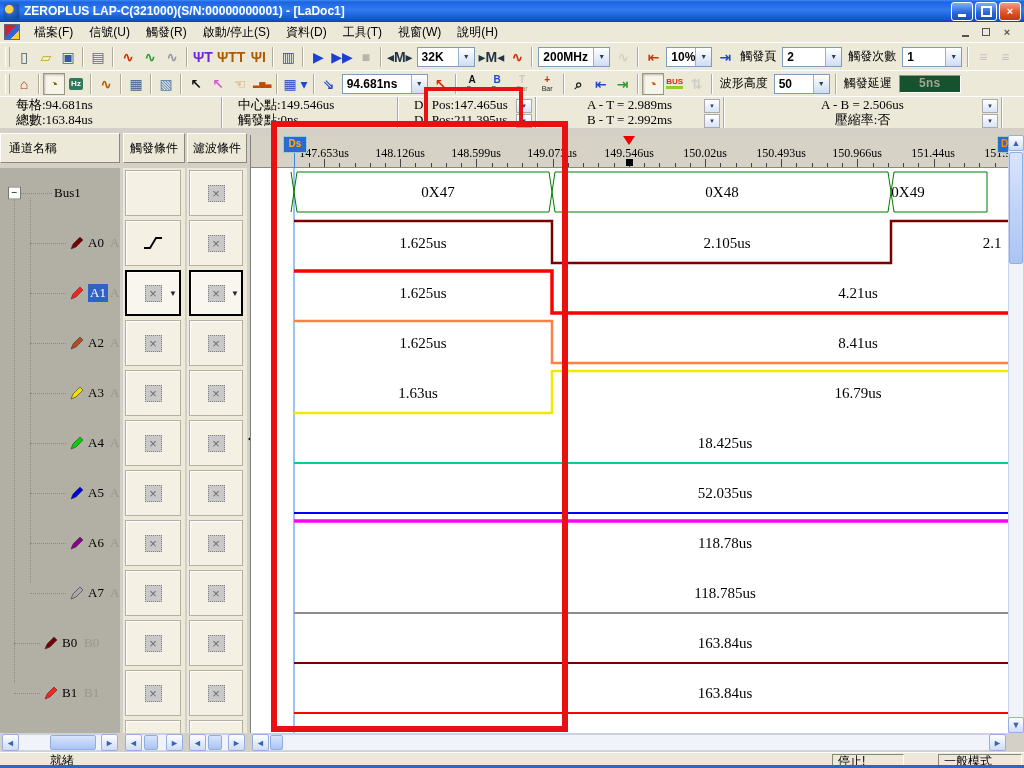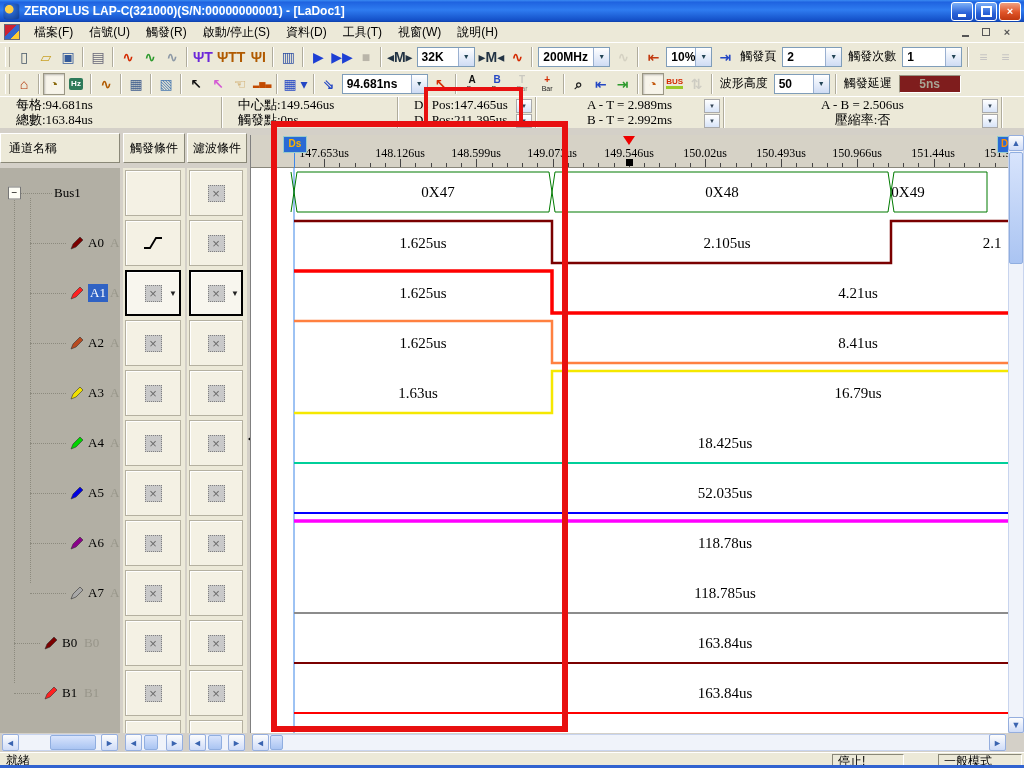--- a/index.html
+++ b/index.html
@@ -36,22 +36,22 @@
   .tb-icon .g{font-size:14px;font-weight:bold;line-height:1;white-space:nowrap;}
   .tb-icon .g.sm{font-size:8px;}
   .tb-icon .g.badge{padding:2px 2px;border-radius:2px;}
   .tb-icon.pressed{border:1px solid #9a9684;background:#f7f4ea;box-shadow:inset 1px 1px 2px rgba(0,0,0,.25);}
   .tb-icon.dis{opacity:.45;}
   .tb-label{margin:0 4px;white-space:nowrap;}
   .combo{height:20px;background:#fff;border:1px solid #7f9db9;display:flex;align-items:center;margin:10px 2px;box-sizing:border-box;}
   .combo-v{padding-left:4px;flex:1;font-weight:bold;white-space:nowrap;overflow:hidden;}
   .combo-dd{width:15px;align-self:stretch;background:linear-gradient(180deg,#fff,#cfdcf4);border-left:1px solid #9ab0d0;
     display:flex;align-items:center;justify-content:center;font-size:7px;color:#245;}
-  .tb-box{height:18px;border:1px solid;border-color:#9a9684 #fff #fff #9a9684;background:#7f1d1d;color:#a8a494;font-weight:bold;
-    display:flex;align-items:center;justify-content:center;box-sizing:border-box;margin:0 3px;}
+  .tb-box{height:18px;border:1px solid;border-color:#9a9684 #fff #fff #9a9684;background:#14532d;color:#a8a494;font-weight:bold;
+    display:flex;align-items:center;justify-content:center;box-sizing:border-box;margin:0 3px;font-family:Liberation Mono, monospace;}
   .tb-bar{width:25px;height:22px;display:flex;flex-direction:column;align-items:center;justify-content:center;line-height:1;}
   .tb-bar.dis{opacity:.5;}
   .bar-letter{font-size:10px;font-weight:bold;}
   .bar-word{font-size:7px;color:#222;}
   
   #infobar{position:absolute;left:0;top:96px;width:1024px;height:32px;background:#ece9d8;display:flex;border-top:1px solid #fff;box-sizing:border-box;}
   .info-cell{box-sizing:border-box;border-right:1px solid #b0ac9c;box-shadow:1px 0 0 #fff;display:flex;flex-direction:column;justify-content:center;}
   .info-line{position:relative;height:15px;display:flex;align-items:center;font-family:"Liberation Serif","DejaVu Serif",serif;font-size:13px;white-space:nowrap;}
   .info-line.al .info-text{padding-left:16px;}
   .info-line.ac{justify-content:center;}
@@ -89,21 +89,21 @@
   #center-marker{position:absolute;bottom:1px;width:7px;height:7px;background:#000;}
   .ds-tag{position:absolute;top:1px;width:22px;height:15px;background:#2a6ad4;border:1px solid #9cc;color:#ffb300;
     font-size:10px;font-weight:bold;text-align:center;line-height:14px;z-index:5;}
   .ds-stub{position:absolute;top:16px;width:1px;height:17px;background:#3d86e8;}
   
   .sb-btn{position:absolute;background:linear-gradient(180deg,#fdfdfd,#cfdcf8);border:1px solid #95aede;border-radius:2px;
     color:#3a64b0;font-size:9px;font-weight:bold;display:flex;align-items:center;justify-content:center;box-sizing:border-box;}
   .sb-track{position:absolute;background:#f0f3fa;border:1px solid #c8d4ee;box-sizing:border-box;}
   .sb-thumb{position:absolute;background:linear-gradient(180deg,#d8e4fc,#aac4f2);border:1px solid #90aee0;border-radius:2px;box-sizing:border-box;}
   
-  #statusbar{position:absolute;left:0;top:752px;width:1024px;height:16px;background:#ece9d8;border-top:1px solid #fff;box-sizing:border-box;display:flex;align-items:center;}
+  #statusbar{position:absolute;left:0;top:752px;width:1024px;height:16px;background:#ece9d8;border-top:1px solid #fff;box-sizing:border-box;display:flex;align-items:center;padding-left:44px;}
   .sb-cell{position:absolute;height:14px;top:1px;border:1px solid;border-color:#8a8878 #fff #fff #8a8878;box-sizing:border-box;
     display:flex;align-items:center;padding-left:5px;}
   #bottom-edge{position:absolute;left:0;top:765px;width:1024px;height:3px;background:#3163d0;}
   
   .anno{position:absolute;border:4px solid #e81010;box-sizing:border-box;z-index:90;}
   .wlabel{font-family:"Liberation Serif","DejaVu Serif",serif;font-size:15px;fill:#000;text-anchor:middle;}
 </style>
 </head>
 <body>
 

